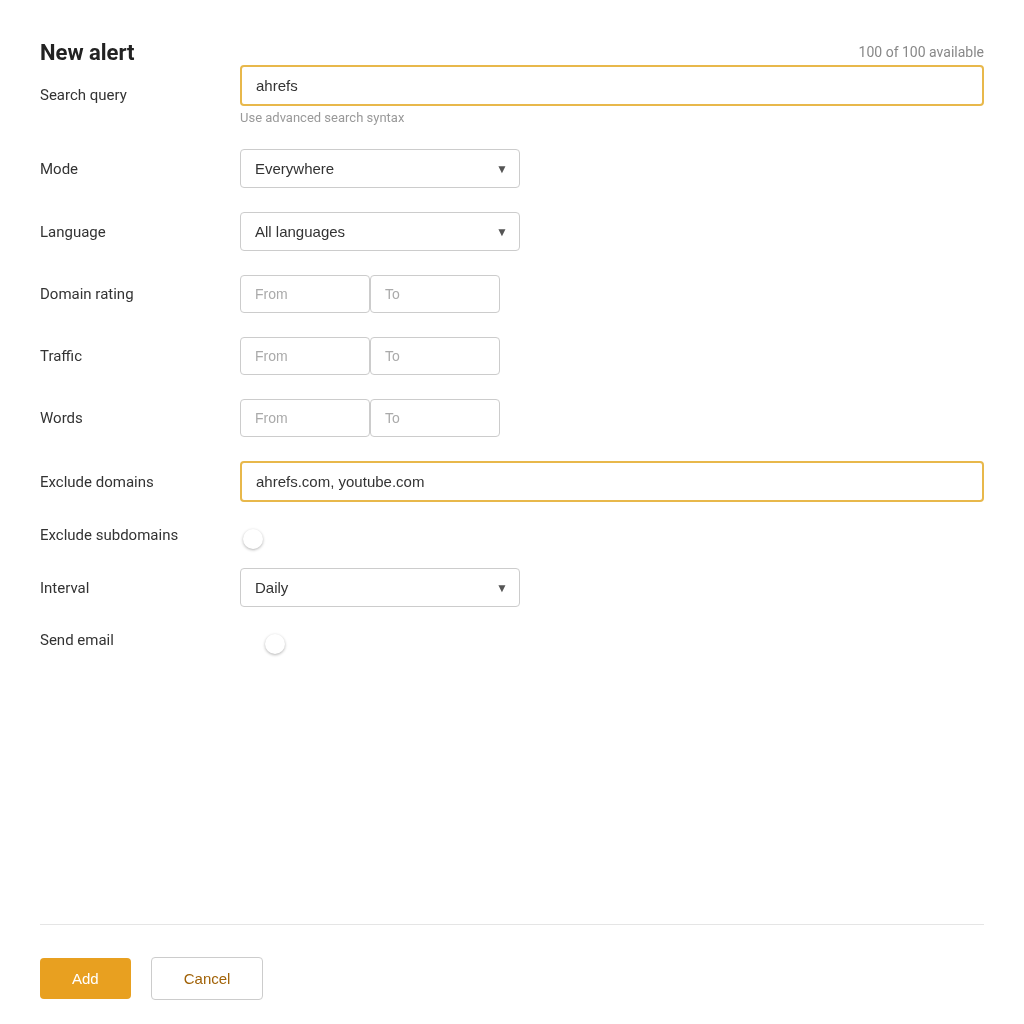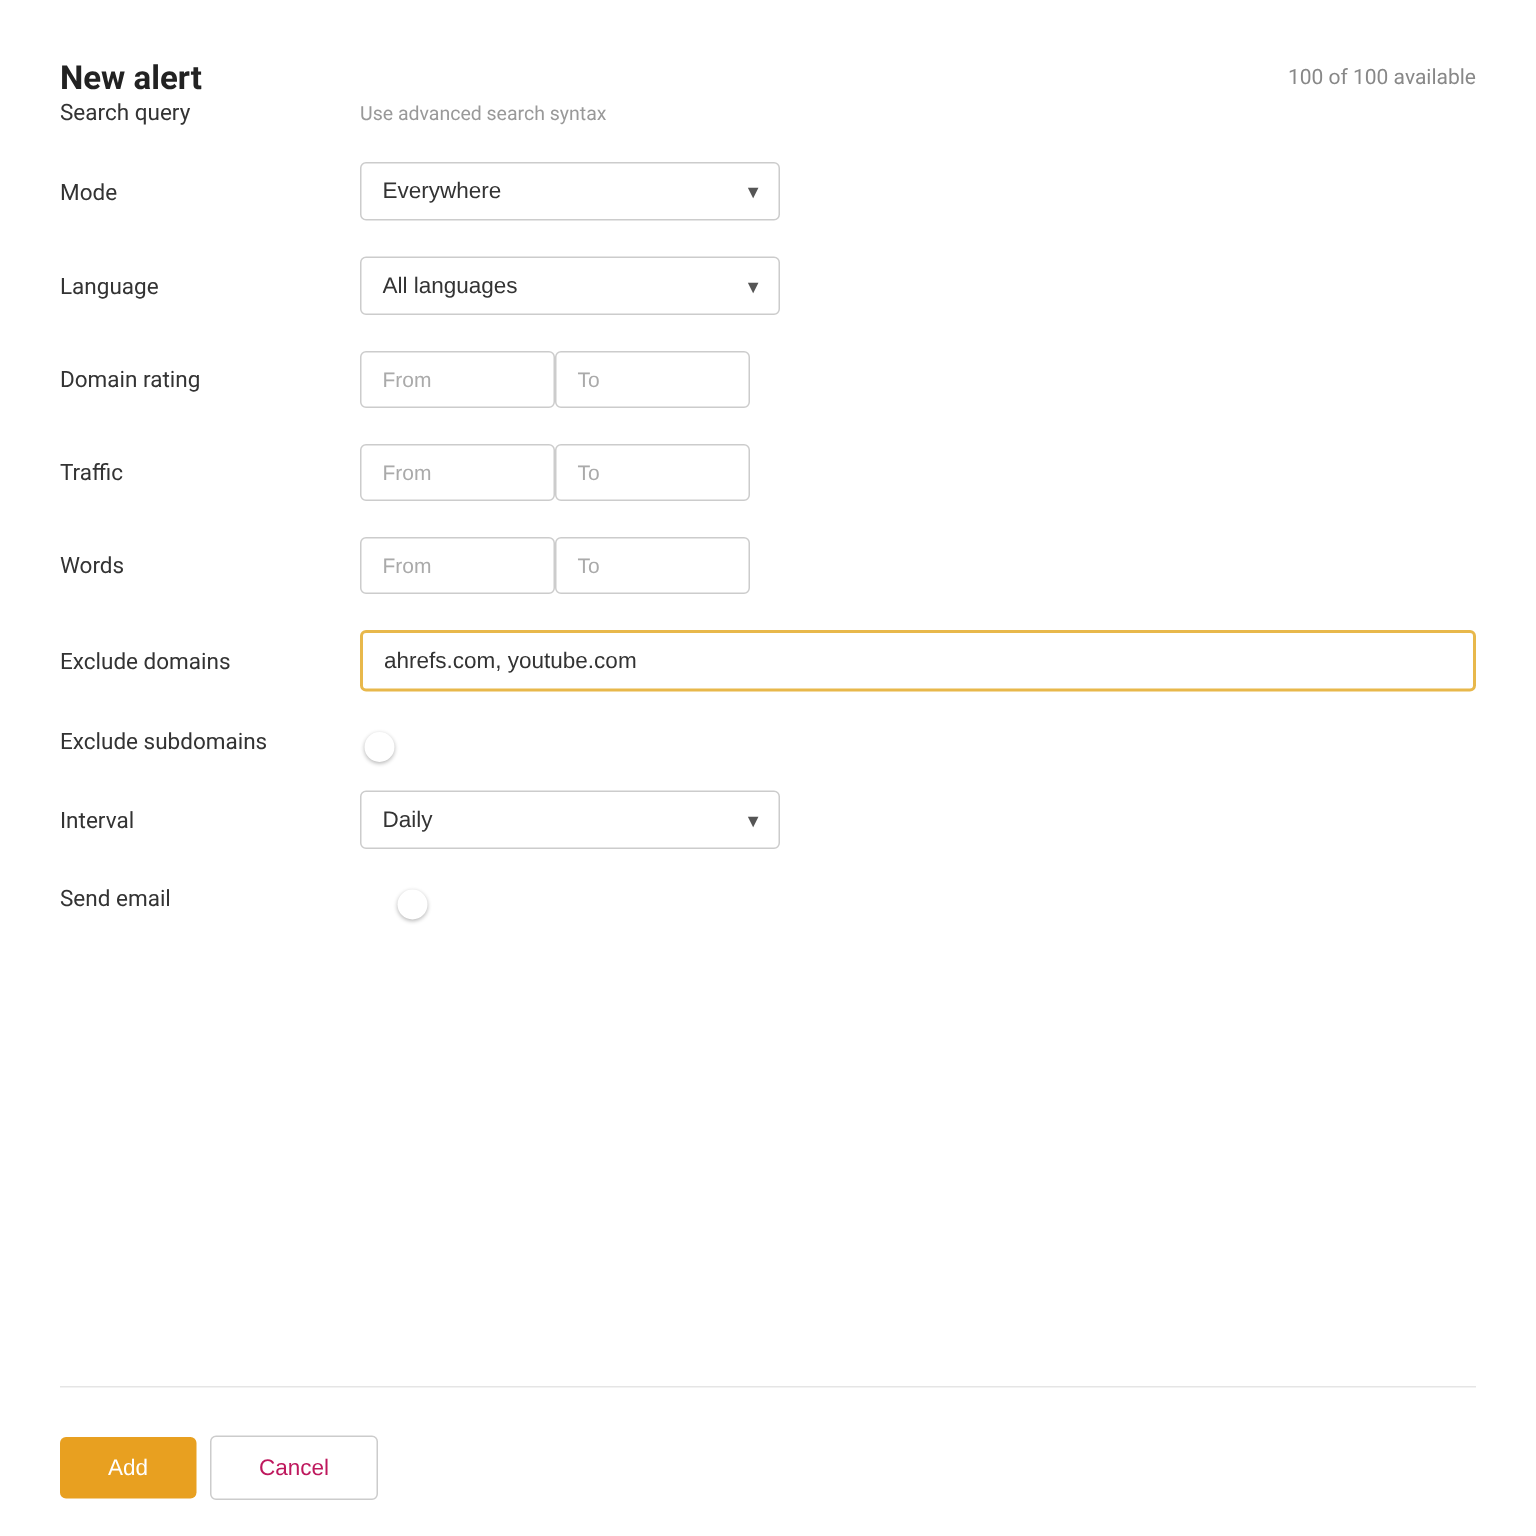--- a/index.html
+++ b/index.html
@@ -154,37 +154,37 @@
     .toggle-slider.on .toggle-knob {
       left: 25px;
     }
     .divider {
       border: none;
       border-top: 1px solid #e5e5e5;
       margin: 8px 0;
     }
     .footer {
       display: flex;
-      gap: 9px;
+      gap: 20px;
       padding: 24px 0;
       align-items: center;
     }
     .btn-add {
       background: #e8a020;
       color: #fff;
       border: none;
       border-radius: 4px;
       padding: 12px 32px;
       font-size: 15px;
       font-weight: 500;
       cursor: pointer;
     }
     .btn-cancel {
       background: #fff;
-      color: #be185d;
+      color: #a16207;
       border: 1px solid #ccc;
       border-radius: 4px;
       padding: 12px 32px;
       font-size: 15px;
       cursor: pointer;
     }
   </style>
 </head>
 <body>
 
@@ -193,20 +193,21 @@
   <div class="header">
     <h1 class="title">New alert</h1>
     <span class="available-count">100 of 100 available</span>
   </div>
 
   <div class="form-section">
 
     <div class="form-row">
       <label class="form-label">Search query</label>
       <div class="form-control">
+        <input type="text" class="text-input" value="ahrefs" style="">
         <div class="hint-text">Use advanced search syntax</div>
       </div>
     </div>
 
     <div class="form-row">
       <label class="form-label">Mode</label>
       <div class="form-control">
         <div class="select-wrapper">
           <select class="select-input">
             <option>Everywhere</option>

